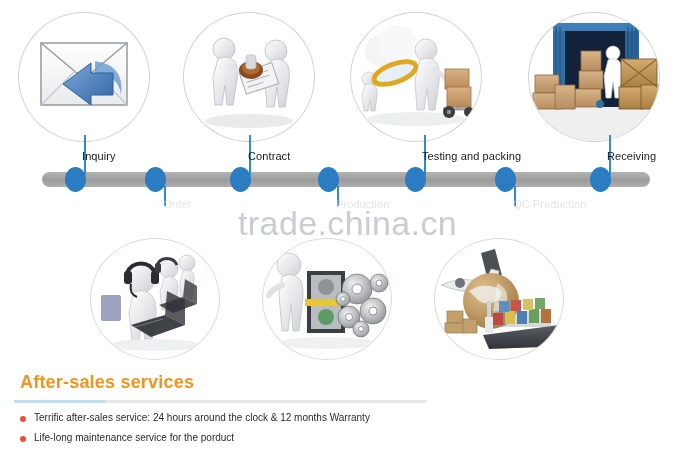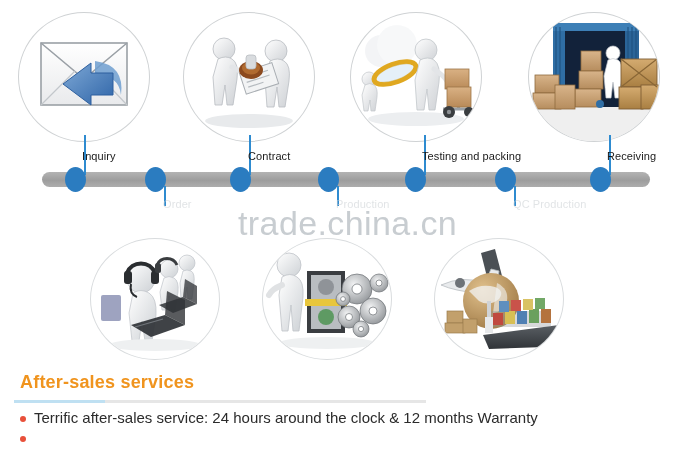--- a/index.html
+++ b/index.html
@@ -32,21 +32,21 @@
 
   
   .as-title{position:absolute;left:20px;top:372px;font-size:18px;font-weight:bold;
             color:#f0941e;letter-spacing:.2px;text-align:right;}
   .as-rule{position:absolute;left:14px;top:400px;width:412px;height:3px;
            background:linear-gradient(90deg,#bfe0f2 0%,#bfe0f2 22%,#e6e6e6 22%,#e6e6e6 100%);}
   .as-list{position:absolute;left:20px;top:410px;width:560px;}
   .as-item{display:flex;align-items:flex-start;margin-bottom:5px;}
   .dot{width:6px;height:6px;border-radius:50%;background:#e8503a;
        margin:6px 8px 0 0;flex:0 0 auto;}
-  .as-text{font-size:15px;color:#2b2b2b;line-height:15px;}
+  .as-text{font-size:10px;color:#2b2b2b;line-height:15px;}
 
   
   svg{display:block;}
 </style>
 </head>
 <body>
 
 <div id="page">
 
   <div class="medallion" style="left:18px;top:12px;width:130px;height:128px;">
@@ -334,16 +334,17 @@
   <div class="as-title">After-sales services</div>
   <div class="as-rule"></div>
 
   <div class="as-list">
     <div class="as-item">
       <span class="dot"></span>
       <span class="as-text">Terrific after-sales service: 24 hours around the clock &amp; 12 months Warranty</span>
     </div>
     <div class="as-item">
       <span class="dot"></span>
+      <span class="as-text">Life-long maintenance service for the porduct</span>
     </div>
   </div>
 
 </div>
 
 </body></html>

